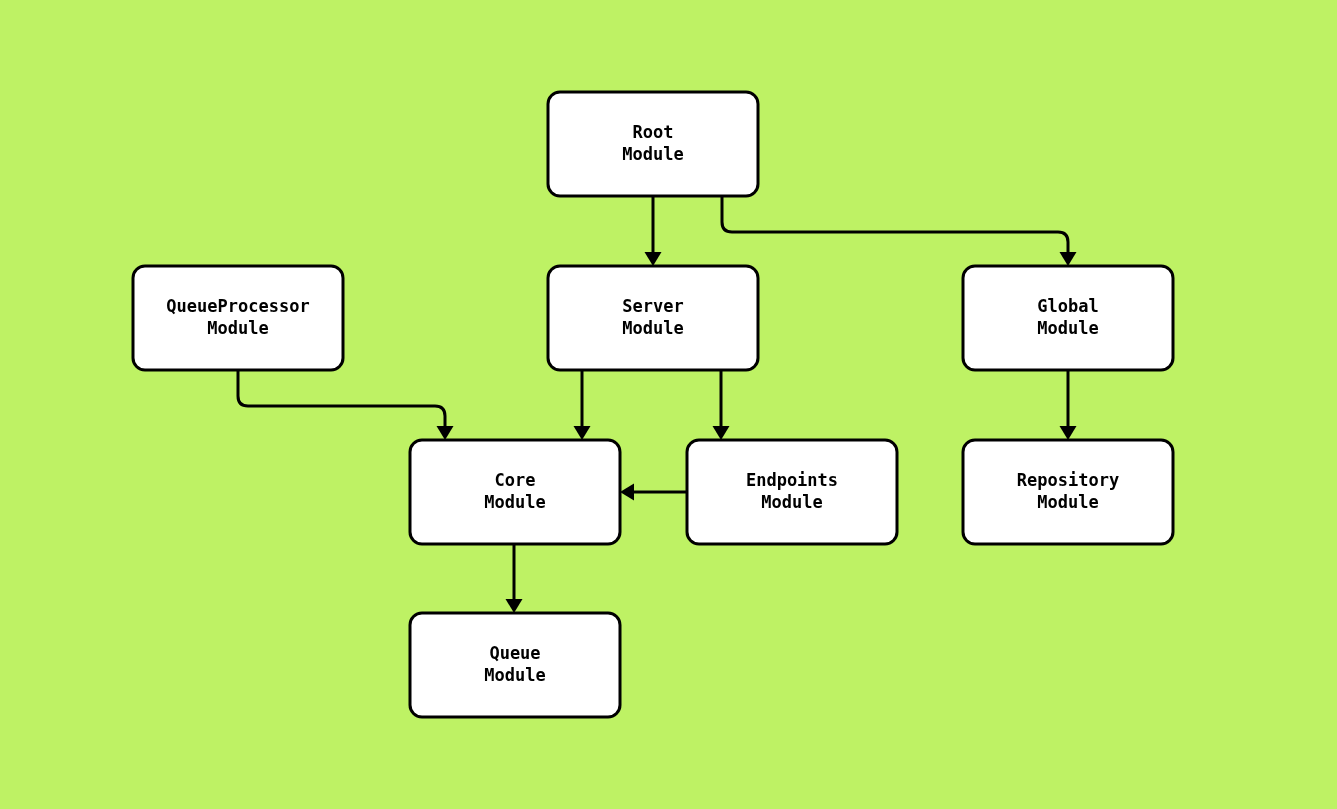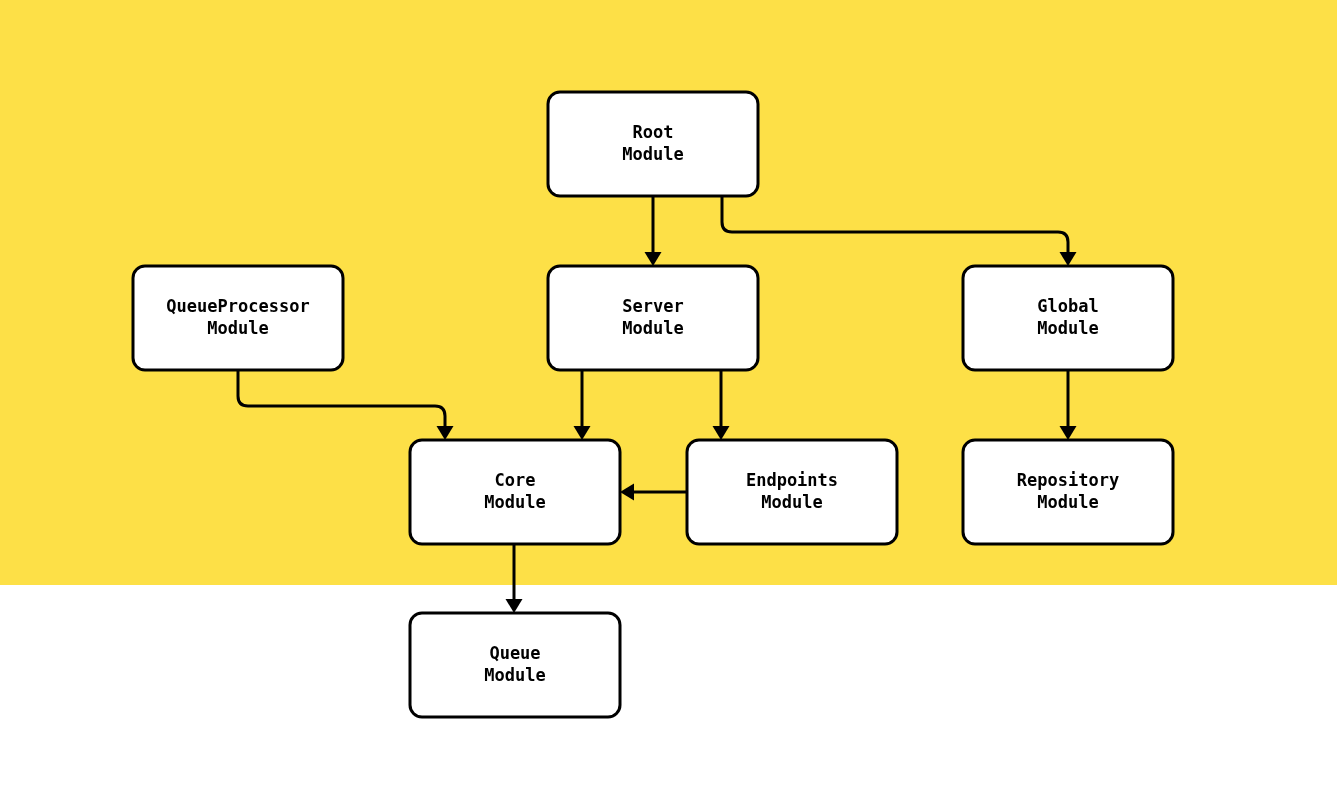--- a/index.html
+++ b/index.html
@@ -9,22 +9,22 @@
   }
   body {
     width: 1337px;
     height: 809px;
     font-family: "DejaVu Sans Mono", "Liberation Mono", monospace;
     overflow: hidden;
   }
   #diagram-root {
     position: relative;
     width: 1337px;
-    height: 585px;
-    background: #fde047;
+    height: 809px;
+    background: #bef264;
   }
   svg.diagram-canvas {
     position: absolute;
     top: 0;
     left: 0;
     width: 1337px;
     height: 809px;
     display: block;
   }
   .node-box {

